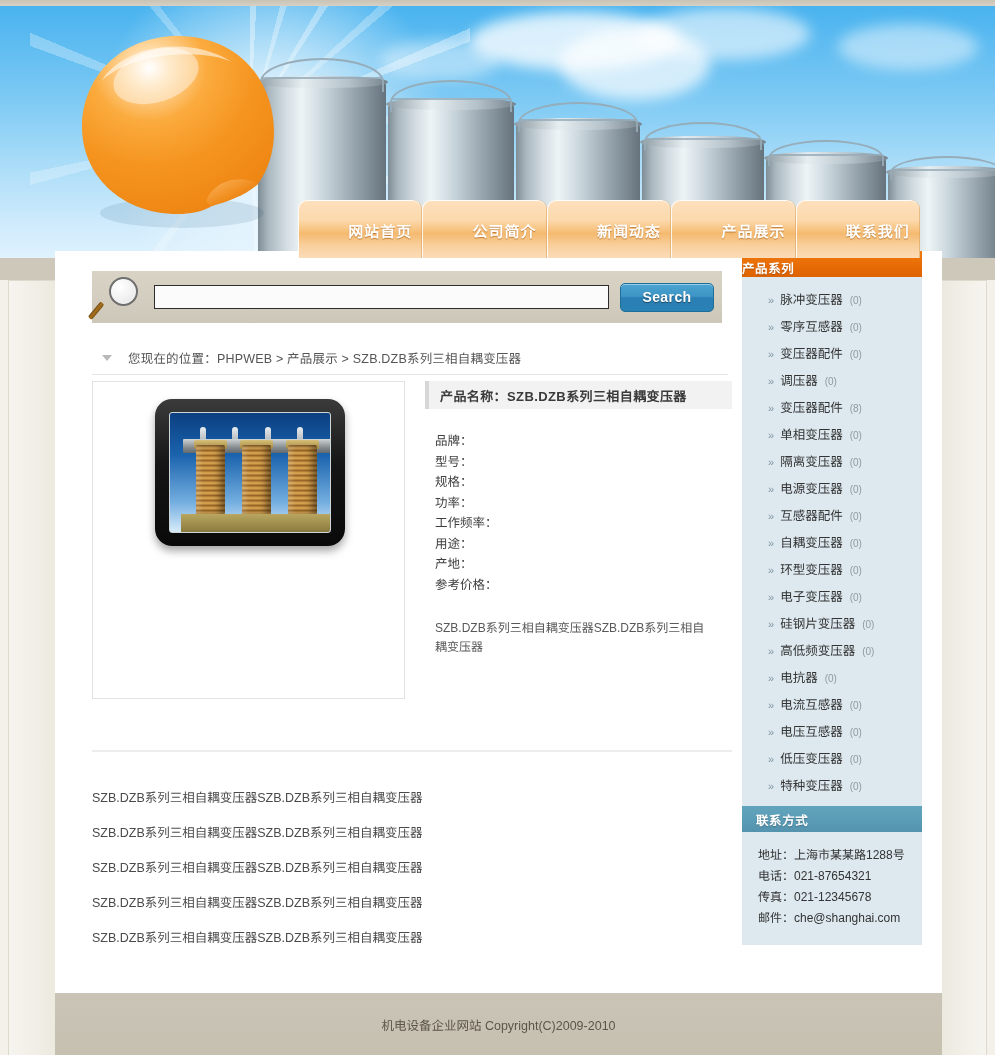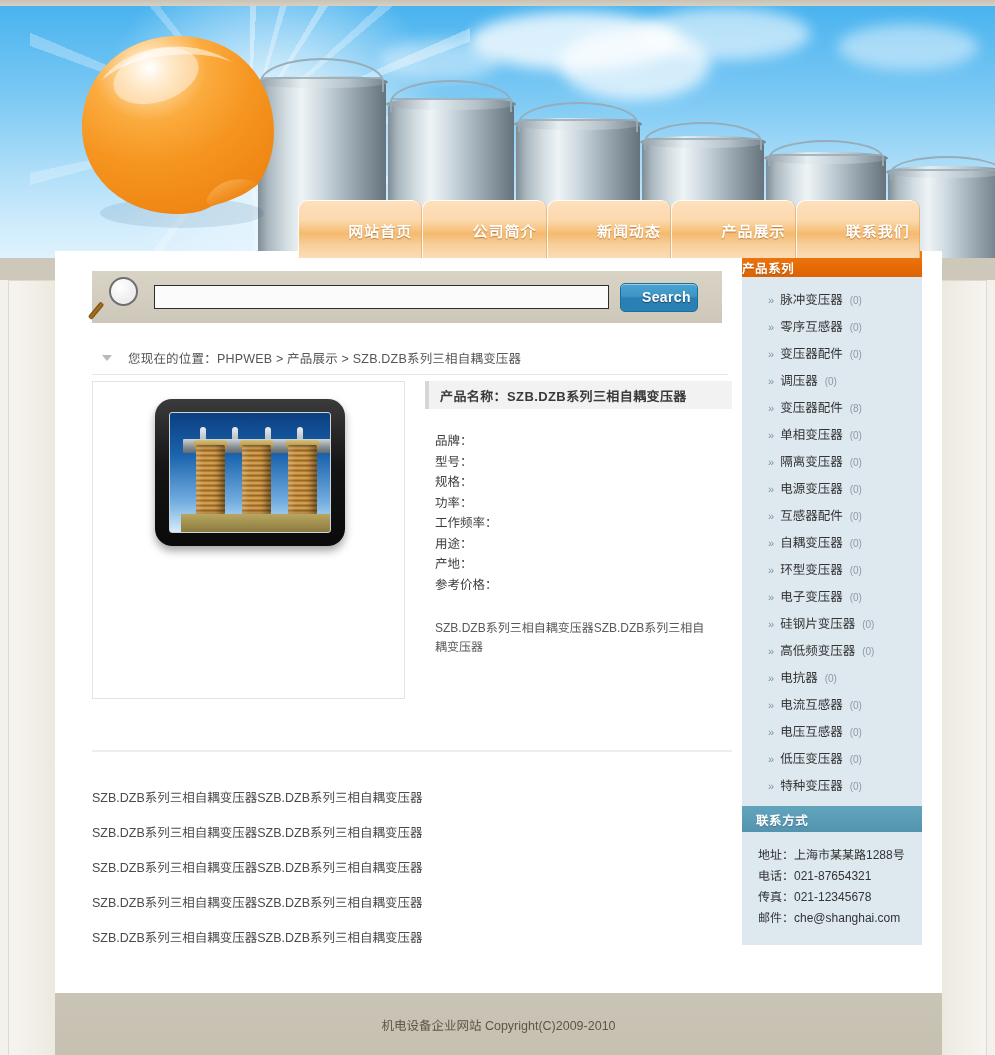--- a/index.html
+++ b/index.html
@@ -168,31 +168,30 @@
   .search-input {
     width: 455px; height: 24px;
     background: #fbfbfb;
     border: 1px solid #2d2d2d;
     font-size: 12px; color: #222;
     padding: 0 4px;
     font-family: "Liberation Sans", sans-serif;
   }
   .search-btn {
     margin-left: 11px;
-    width: 78px; height: 29px;
+    width: 94px; height: 29px;
     border: 1px solid #1e6f97;
     border-radius: 5px;
     background: linear-gradient(to bottom, #4aa3d0 0%, #3e95c6 45%, #2a7fb3 52%, #2a81b5 100%);
     color: #ffffff; font-weight: bold; font-size: 14px;
     letter-spacing: .4px;
     text-shadow: 0 1px 1px rgba(0,0,0,.45);
     cursor: pointer;
     box-shadow: inset 0 1px 0 rgba(255,255,255,.45);
     font-family: "Liberation Sans", sans-serif;
-    text-align: right;
   }
 
   
   .breadcrumb {
     position: absolute; left: 37px; top: 90px;
     width: 636px; height: 34px;
     border-bottom: 1px solid #e6e6e6;
     display: flex; align-items: center;
   }
   .bc-tri {

